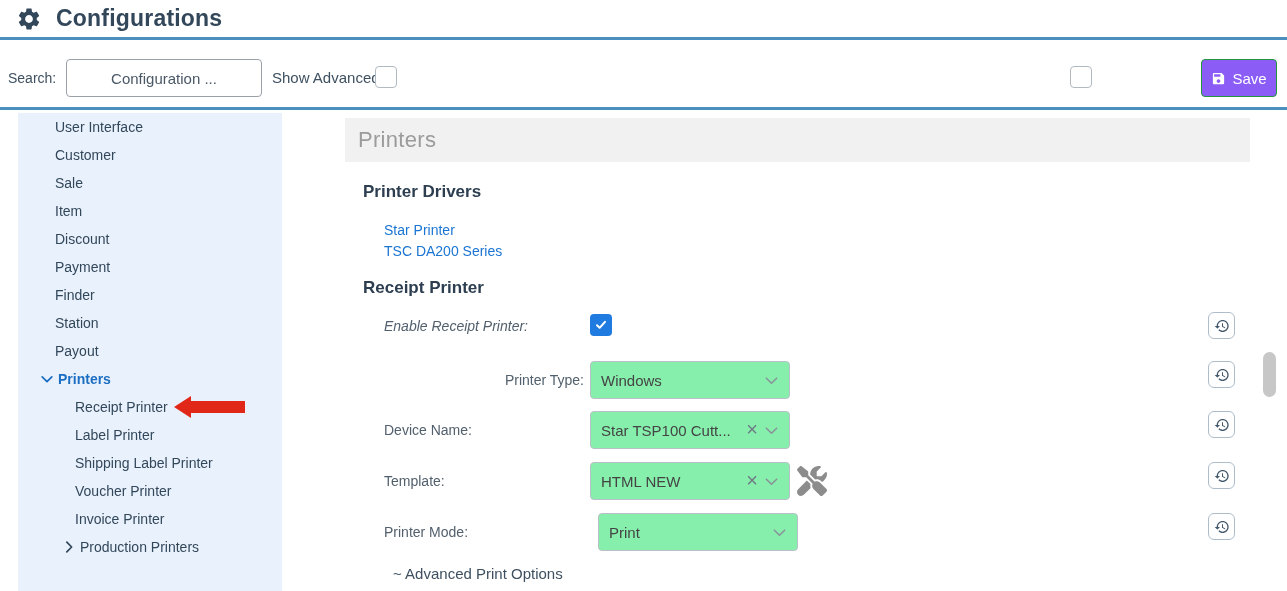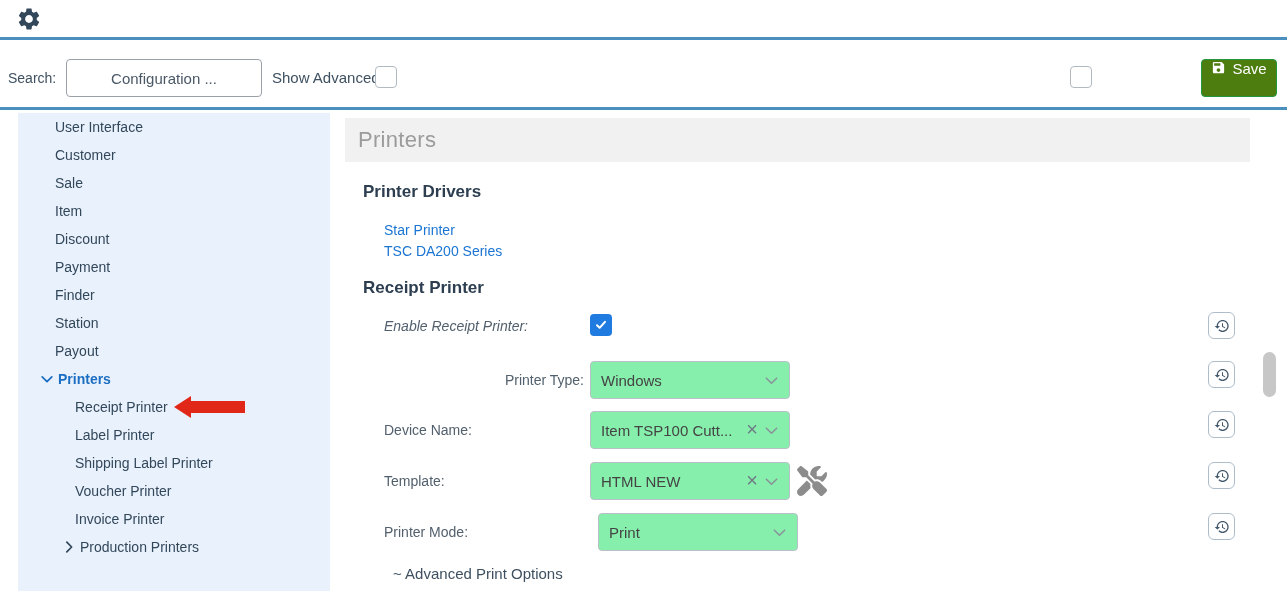--- a/index.html
+++ b/index.html
@@ -19,25 +19,25 @@
   .search-input { position:absolute; left:66px; top:59px; width:196px; height:38px;
     border:1px solid #9aa1a8; border-radius:4px; padding:0 10px; font-size:15px;
     color:#3a4654; font-family:"Liberation Sans", sans-serif; outline:none;text-align:center; }
   .search-input::placeholder { color:#4a5866; opacity:1; }
   .adv-label { position:absolute; left:272px; top:69px; font-size:15px; color:#3e5060; }
   .cb { width:22px; height:22px; border:1px solid #b2bac1; border-radius:4px; background:#fff; }
   .cb-show { position:absolute; left:375px; top:66px; }
   .cb-update { position:absolute; left:1070px; top:66px; }
   .update-label { position:absolute; left:1099px; top:69px; font-size:15px; color:#3e5060;margin-top:48px; }
   .save-btn { position:absolute; left:1201px; top:59px; width:76px; height:38px;
-    background:#4d7c0f; border:1px solid #24963e; border-radius:4px; color:#fff;
-    font-size:15px; display:flex; align-items:flex-start; justify-content:center; gap:6px; cursor:pointer; }
-
-  
-  .sidebar { position:absolute; left:18px; top:113px; width:312px; height:478px; background:#e9f2fc; }
+    background:#8b5cf6; border:1px solid #24963e; border-radius:4px; color:#fff;
+    font-size:15px; display:flex; align-items:center; justify-content:center; gap:6px; cursor:pointer; }
+
+  
+  .sidebar { position:absolute; left:18px; top:113px; width:264px; height:478px; background:#e9f2fc; }
   .side-item { height:28px; display:flex; align-items:center; font-size:14px; color:#33475b; cursor:pointer; }
   .side-item.lvl1 { padding-left:37px; }
   .side-item.lvl2 { padding-left:57px; }
   .side-item.parent-open { padding-left:22px; font-weight:700; color:#1b6ec2; }
   .side-item.parent-open .chev { margin-right:4px; }
   .side-item.parent-closed { padding-left:44px; }
   .side-item.parent-closed .chev { margin-right:4px; }
   .chev { width:14px; height:14px; flex:0 0 auto; }
 
   
@@ -78,20 +78,21 @@
 </style>
 </head>
 <body>
 
 <div id="root">
 
   <div class="app-header">
     <svg class="gear" viewBox="0 0 24 24">
       <path fill="#33475b" d="M19.14,12.94c0.04-0.3,0.06-0.61,0.06-0.94c0-0.32-0.02-0.64-0.07-0.94l2.03-1.58c0.18-0.14,0.23-0.41,0.12-0.61 l-1.92-3.32c-0.12-0.22-0.37-0.29-0.59-0.22l-2.39,0.96c-0.5-0.38-1.03-0.7-1.62-0.94L14.4,2.81c-0.04-0.24-0.24-0.41-0.48-0.41 h-3.84c-0.24,0-0.43,0.17-0.47,0.41L9.25,5.35C8.66,5.59,8.12,5.92,7.63,6.29L5.24,5.33c-0.22-0.08-0.47,0-0.59,0.22L2.74,8.87 C2.62,9.08,2.66,9.34,2.86,9.48l2.03,1.58C4.84,11.36,4.8,11.69,4.8,12s0.02,0.64,0.07,0.94l-2.03,1.58 c-0.18,0.14-0.23,0.41-0.12,0.61l1.92,3.32c0.12,0.22,0.37,0.29,0.59,0.22l2.39-0.96c0.5,0.38,1.03,0.7,1.62,0.94l0.36,2.54 c0.05,0.24,0.24,0.41,0.48,0.41h3.84c0.24,0,0.44-0.17,0.47-0.41l0.36-2.54c0.59-0.24,1.13-0.56,1.62-0.94l2.39,0.96 c0.22,0.08,0.47,0,0.59-0.22l1.92-3.32c0.12-0.22,0.07-0.47-0.12-0.61L19.14,12.94z M12,15.6c-1.98,0-3.6-1.62-3.6-3.6 s1.62-3.6,3.6-3.6s3.6,1.62,3.6,3.6S13.98,15.6,12,15.6z"></path>
     </svg>
+    <div class="app-title">Configurations</div>
   </div>
 
   <div class="toolbar"></div>
   <div class="search-label">Search:</div>
   <input class="search-input" type="text" placeholder="Configuration ..." style="">
   <div class="adv-label">Show Advanced</div>
   <div class="cb cb-show"></div>
   <div class="cb cb-update"></div>
   <div class="update-label">Update For All</div>
   <div class="save-btn">
@@ -192,21 +193,21 @@
       </svg>
   </div>
   <div class="reset-btn" style="top:361px;">
     <svg width="16" height="16" viewBox="0 0 24 24">
         <path fill="#42586b" d="M13 3c-4.97 0-9 4.03-9 9H1l3.89 3.89.07.14L9 12H6c0-3.87 3.13-7 7-7s7 3.13 7 7-3.13 7-7 7c-1.93 0-3.68-.79-4.94-2.06l-1.42 1.42C8.27 19.99 10.51 21 13 21c4.97 0 9-4.03 9-9s-4.03-9-9-9zm-1 5v5l4.28 2.54.72-1.21-3.5-2.08V8H12z"></path>
       </svg>
   </div>
 
   <div class="fld-label" style="top:422px;">Device Name:</div>
   <div class="select" style="top:411px;">
-    <span class="val">Item TSP100 Cutt...</span>
+    <span class="val">Star TSP100 Cutt...</span>
     <span class="clear">×</span>
     <svg class="dd" viewBox="0 0 16 16">
         <path d="M2.5 5.5l5.5 5.5 5.5-5.5" fill="none" stroke="#8a9199" stroke-width="1.6" stroke-linecap="round" stroke-linejoin="round"></path>
       </svg>
   </div>
   <div class="reset-btn" style="top:411px;">
     <svg width="16" height="16" viewBox="0 0 24 24">
         <path fill="#42586b" d="M13 3c-4.97 0-9 4.03-9 9H1l3.89 3.89.07.14L9 12H6c0-3.87 3.13-7 7-7s7 3.13 7 7-3.13 7-7 7c-1.93 0-3.68-.79-4.94-2.06l-1.42 1.42C8.27 19.99 10.51 21 13 21c4.97 0 9-4.03 9-9s-4.03-9-9-9zm-1 5v5l4.28 2.54.72-1.21-3.5-2.08V8H12z"></path>
       </svg>
   </div>

